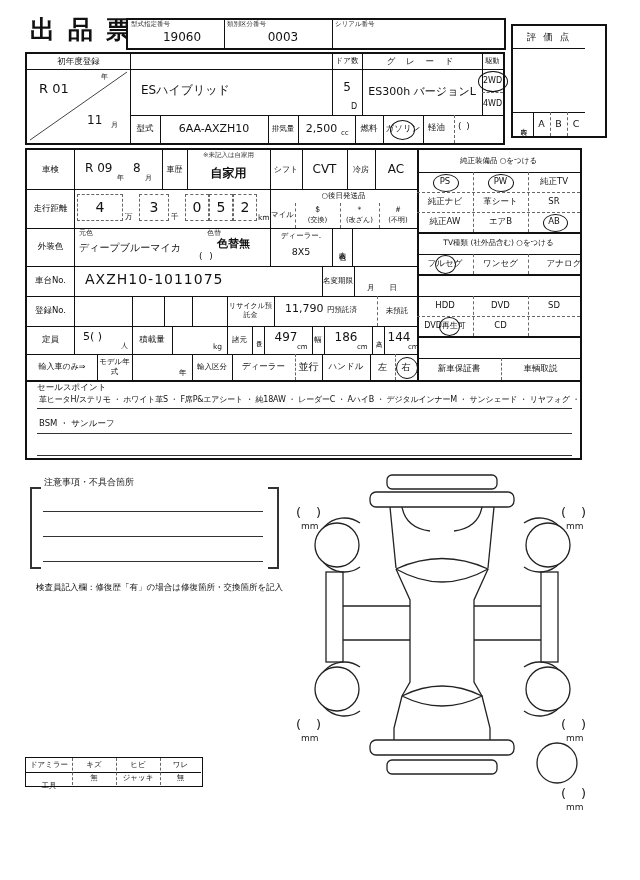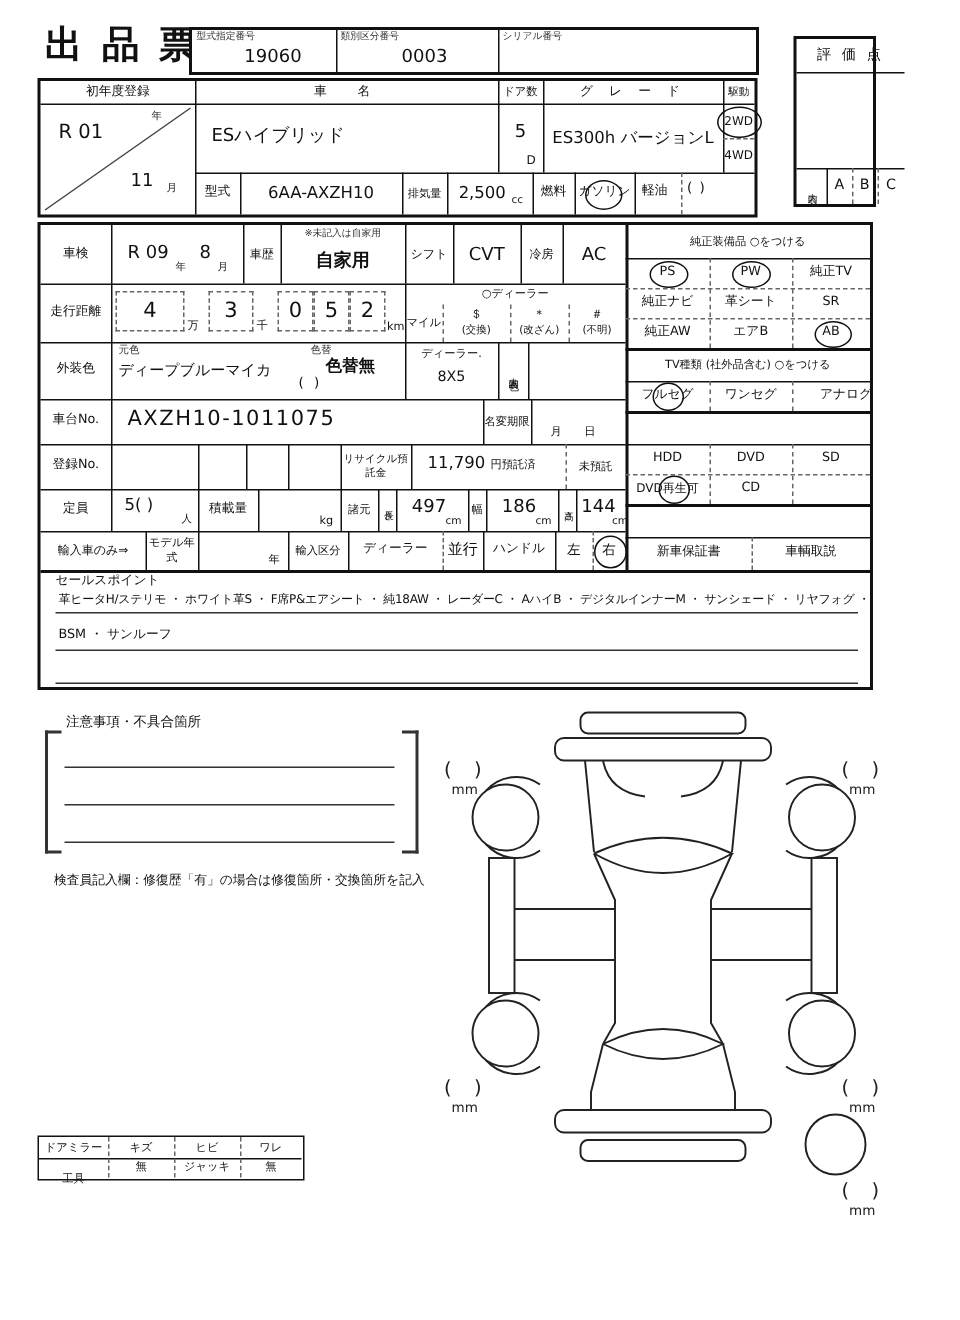--- a/index.html
+++ b/index.html
@@ -31,21 +31,21 @@
   <div class="frame" style="left:126px;top:18px;width:380px;height:32px">
     <div class="vl" style="left:96px;top:0;height:28px"></div>
     <div class="vl" style="left:204px;top:0;height:28px"></div>
     <div class="t" style="left:3px;top:1px;font-size:6.5px;color:#333">型式指定番号</div>
     <div class="c" style="left:14px;top:9px;width:80px;height:18px;font-size:12px">19060</div>
     <div class="t" style="left:99px;top:1px;font-size:6.5px;color:#333">類別区分番号</div>
     <div class="c" style="left:110px;top:9px;width:90px;height:18px;font-size:12px">0003</div>
     <div class="t" style="left:207px;top:1px;font-size:6.5px;color:#333">シリアル番号</div>
   </div>
 
-  <div class="frame" style="left:529px;top:24px;width:55px;height:114px">
+  <div class="frame" style="left:511px;top:24px;width:96px;height:114px">
     <div class="hl" style="left:0;top:22px;width:72px"></div>
     <div class="c" style="left:0;top:2px;width:72px;height:18px;font-size:9.5px;letter-spacing:2px">評 価 点</div>
     <div class="hl" style="left:0;top:86px;width:72px"></div>
     <div class="vl" style="left:20px;top:86px;height:24px"></div>
     <div class="vd" style="left:37px;top:86px;height:24px"></div>
     <div class="vd" style="left:54px;top:86px;height:24px"></div>
     <div class="c vert" style="left:3px;top:87px;width:14px;height:22px;font-size:6.5px">内装</div>
     <div class="c" style="left:20px;top:87px;width:17px;height:22px;font-size:9.5px">A</div>
     <div class="c" style="left:37px;top:87px;width:17px;height:22px;font-size:9.5px">B</div>
     <div class="c" style="left:54px;top:87px;width:18px;height:22px;font-size:9.5px">C</div>
@@ -61,21 +61,20 @@
     <div class="hd" style="left:455px;top:38px;width:21px"></div>
 
     <div class="vl" style="left:133px;top:61px;height:28px"></div>
     <div class="vl" style="left:241px;top:61px;height:28px"></div>
     <div class="vl" style="left:271px;top:61px;height:28px"></div>
     <div class="vl" style="left:328px;top:61px;height:28px"></div>
     <div class="vl" style="left:356px;top:61px;height:28px"></div>
     <div class="vl" style="left:396px;top:61px;height:28px"></div>
 
     <div class="c" style="left:0;top:0;width:103px;height:15px;font-size:8.5px">初年度登録</div>
-    <div class="c" style="left:103px;top:0;width:202px;height:15px;font-size:8.5px;letter-spacing:6px">車　名</div>
     <div class="c" style="left:305px;top:0;width:30px;height:15px;font-size:7.5px">ドア数</div>
     <div class="c" style="left:335px;top:0;width:120px;height:15px;font-size:8.5px;letter-spacing:4px">グ レ ー ド</div>
     <div class="c" style="left:455px;top:0;width:21px;height:15px;font-size:7px">駆動</div>
 
     <svg style="position:absolute;left:0;top:15px" width="103" height="74">
       <line x1="3" y1="71" x2="100" y2="3" stroke="#444" stroke-width="1"></line>
     </svg>
     <div class="t" style="left:12px;top:28px;font-size:13px">R 01</div>
     <div class="t" style="left:74px;top:20px;font-size:7px">年</div>
     <div class="t" style="left:60px;top:60px;font-size:12px">11</div>
@@ -143,21 +142,21 @@
     <div class="c" style="left:112px;top:44px;width:30px;height:27px;font-size:14px">3</div>
     <div class="t" style="left:144px;top:63px;font-size:7.5px">千</div>
     <div class="dbox" style="left:158px;top:44px;width:24px;height:27px"></div>
     <div class="c" style="left:158px;top:44px;width:24px;height:27px;font-size:14px">0</div>
     <div class="dbox" style="left:182px;top:44px;width:24px;height:27px"></div>
     <div class="c" style="left:182px;top:44px;width:24px;height:27px;font-size:14px">5</div>
     <div class="dbox" style="left:206px;top:44px;width:24px;height:27px"></div>
     <div class="c" style="left:206px;top:44px;width:24px;height:27px;font-size:14px">2</div>
     <div class="t" style="left:231px;top:64px;font-size:7.5px">km</div>
     <div class="vl" style="left:243px;top:39px;height:39px"></div>
-    <div class="c" style="left:243px;top:41px;width:147px;height:11px;font-size:7.5px">○ディーラー</div>
+    <div class="c" style="left:243px;top:41px;width:147px;height:11px;font-size:7.5px">○後日発送品</div>
     <div class="vd" style="left:268px;top:53px;height:25px"></div>
     <div class="vd" style="left:313px;top:53px;height:25px"></div>
     <div class="vd" style="left:352px;top:53px;height:25px"></div>
     <div class="c" style="left:243px;top:53px;width:25px;height:25px;font-size:7.5px">マイル</div>
     <div class="c" style="left:268px;top:54px;width:45px;height:11px;font-size:8px">＄</div>
     <div class="c" style="left:268px;top:65px;width:45px;height:11px;font-size:7px">(交換)</div>
     <div class="c" style="left:313px;top:54px;width:39px;height:11px;font-size:8px">＊</div>
     <div class="c" style="left:313px;top:65px;width:39px;height:11px;font-size:7px">(改ざん)</div>
     <div class="c" style="left:352px;top:54px;width:38px;height:11px;font-size:8px">＃</div>
     <div class="c" style="left:352px;top:65px;width:38px;height:11px;font-size:7px">(不明)</div>

